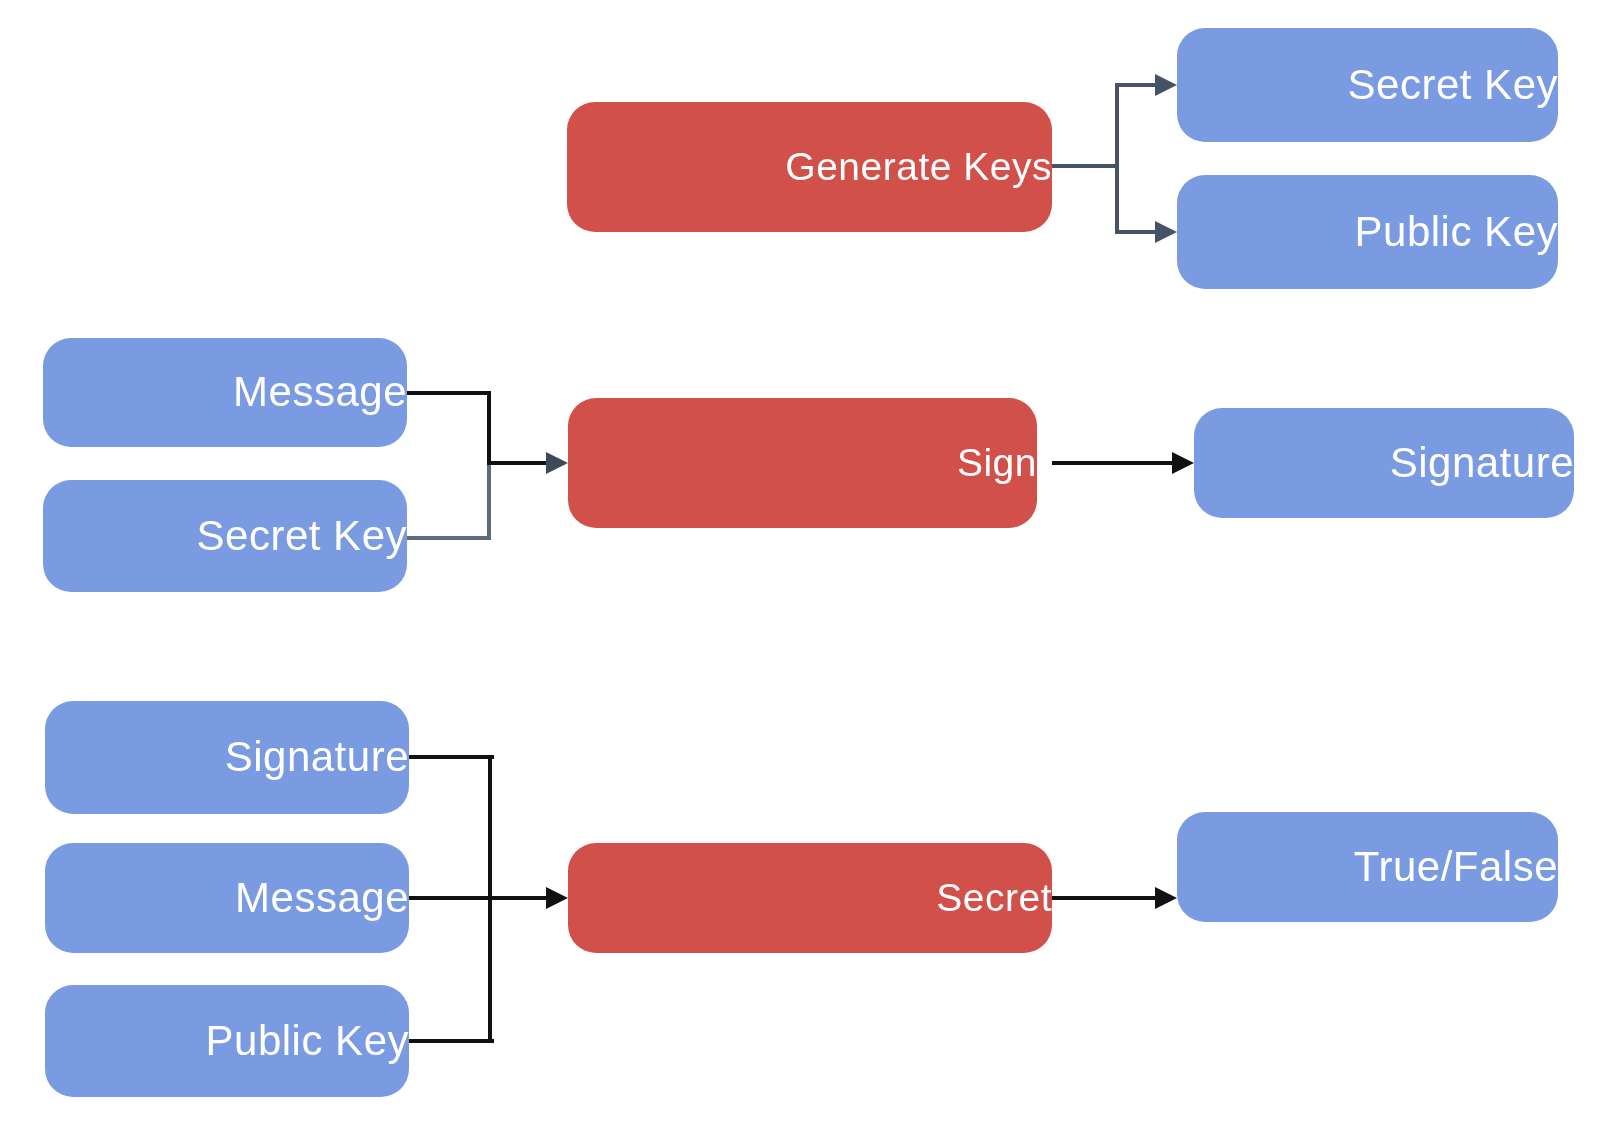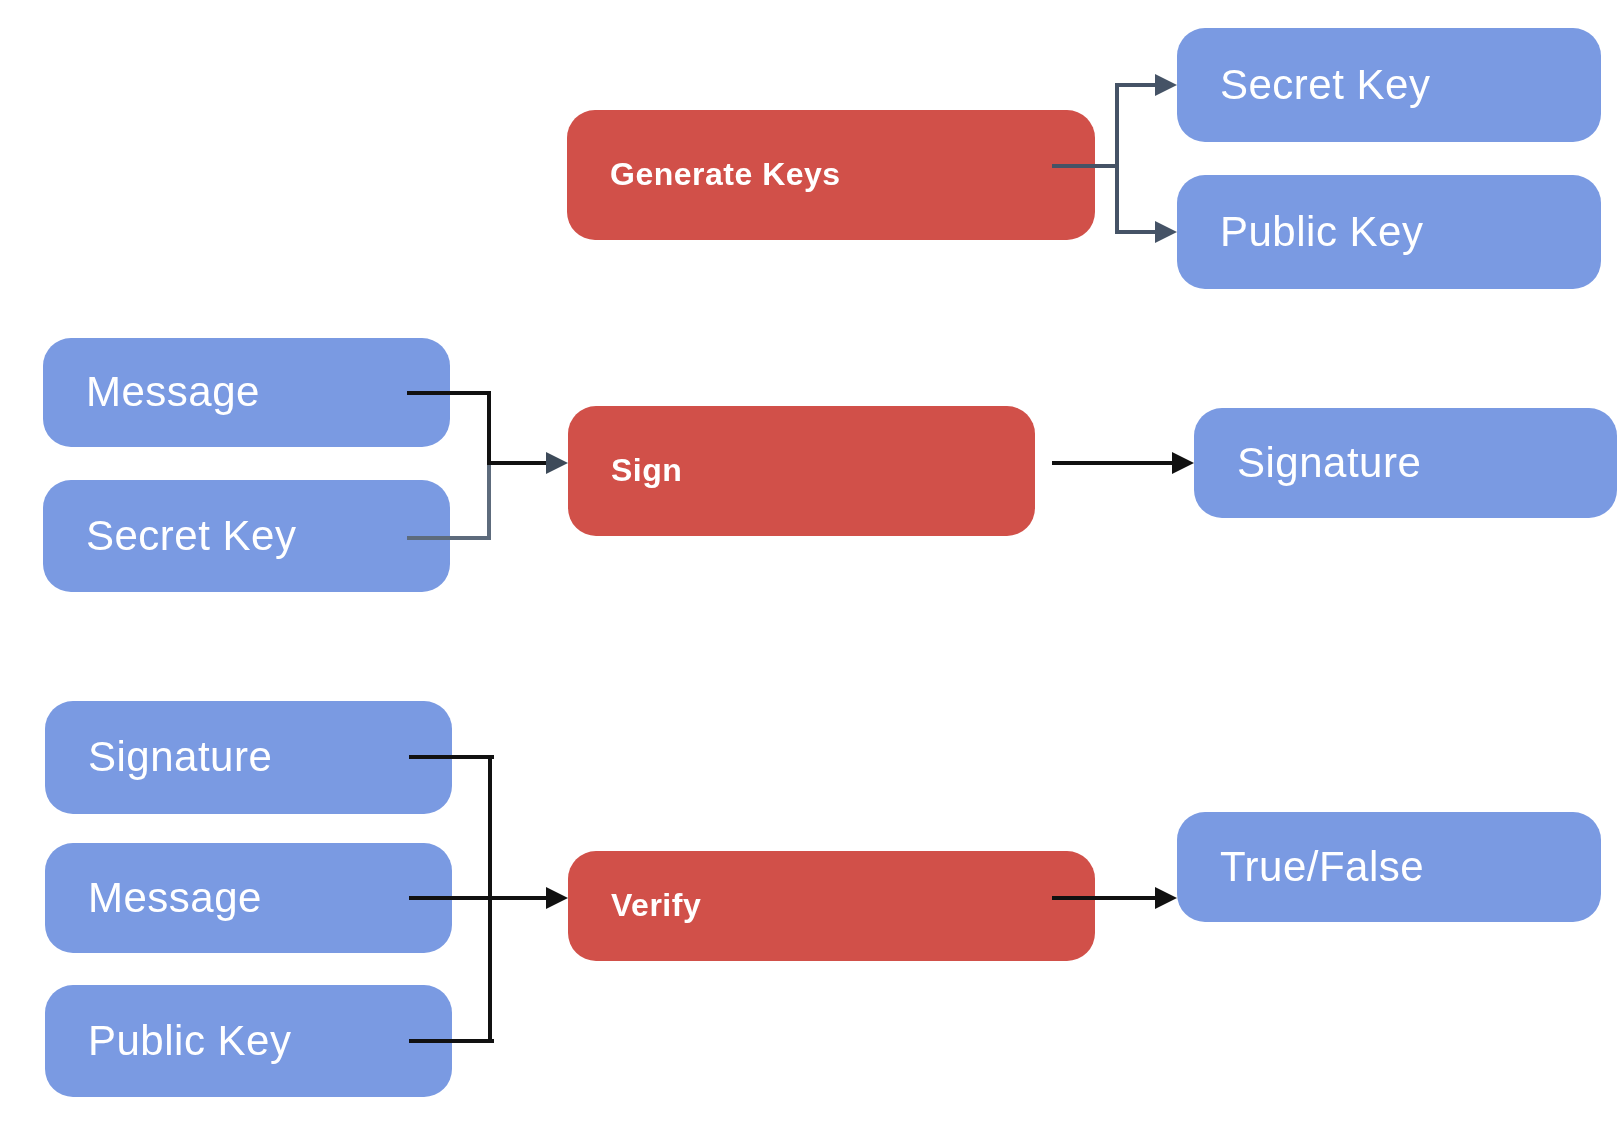--- a/index.html
+++ b/index.html
@@ -14,35 +14,34 @@
   html,body{margin:0;padding:0;background:var(--bg);}
   .canvas{
     position:relative;
     width:1618px;height:1132px;
     background:var(--bg);
     font-family:"Liberation Sans", sans-serif;
     overflow:hidden;
   }
   .node{
     position:absolute;
-    display:flex;align-items:center;justify-content:flex-start;
+    display:flex;align-items:center;justify-content:flex-end;
     color:var(--text-color);
     border-radius:28px;
     text-align:center;
     line-height:1.1;
     letter-spacing:0.5px;
-    padding-left:43px;
   }
   .node.data{
     background:var(--data-fill);
     font-size:42px;font-weight:400;
   }
   .node.process{
     background:var(--process-fill);
-    font-size:32px;font-weight:700;margin-top:8px;
+    font-size:39px;font-weight:400;
   }
   .line{position:absolute;}
   .line.dark{background:var(--conn-dark);}
   .line.gray{background:var(--conn-gray);}
   .line.black{background:var(--conn-black);}
   .arrowhead{
     position:absolute;width:0;height:0;
     border-top:11px solid transparent;
     border-bottom:11px solid transparent;
   }
@@ -75,21 +74,21 @@
   <div class="arrowhead dark" style="left:1155px;top:221px;"></div>
 
   <div class="node data" style="left:43px;top:338px;width:364px;height:109px;">
     <span>Message</span>
   </div>
 
   <div class="node data" style="left:43px;top:480px;width:364px;height:112px;">
     <span>Secret Key</span>
   </div>
 
-  <div class="node process" style="left:568px;top:398px;width:424px;height:130px;">
+  <div class="node process" style="left:568px;top:398px;width:469px;height:130px;">
     <span>Sign</span>
   </div>
 
   <div class="node data" style="left:1194px;top:408px;width:380px;height:110px;">
     <span>Signature</span>
   </div>
 
   <div class="line black" style="left:407px;top:391px;width:84px;height:4px;"></div>
   <div class="line black" style="left:487px;top:391px;width:4px;height:76px;"></div>
   <div class="line gray" style="left:407px;top:536px;width:84px;height:4px;"></div>
@@ -106,21 +105,21 @@
 
   <div class="node data" style="left:45px;top:843px;width:364px;height:110px;">
     <span>Message</span>
   </div>
 
   <div class="node data" style="left:45px;top:985px;width:364px;height:112px;">
     <span>Public Key</span>
   </div>
 
   <div class="node process" style="left:568px;top:843px;width:484px;height:110px;">
-    <span>Verify</span>
+    <span>Secret</span>
   </div>
 
   <div class="node data" style="left:1177px;top:812px;width:381px;height:110px;">
     <span>True/False</span>
   </div>
 
   <div class="line black" style="left:409px;top:755px;width:85px;height:4px;"></div>
   <div class="line black" style="left:409px;top:1039px;width:85px;height:4px;"></div>
   <div class="line black" style="left:488px;top:755px;width:4px;height:288px;"></div>
   <div class="line black" style="left:409px;top:896px;width:137px;height:4px;"></div>

